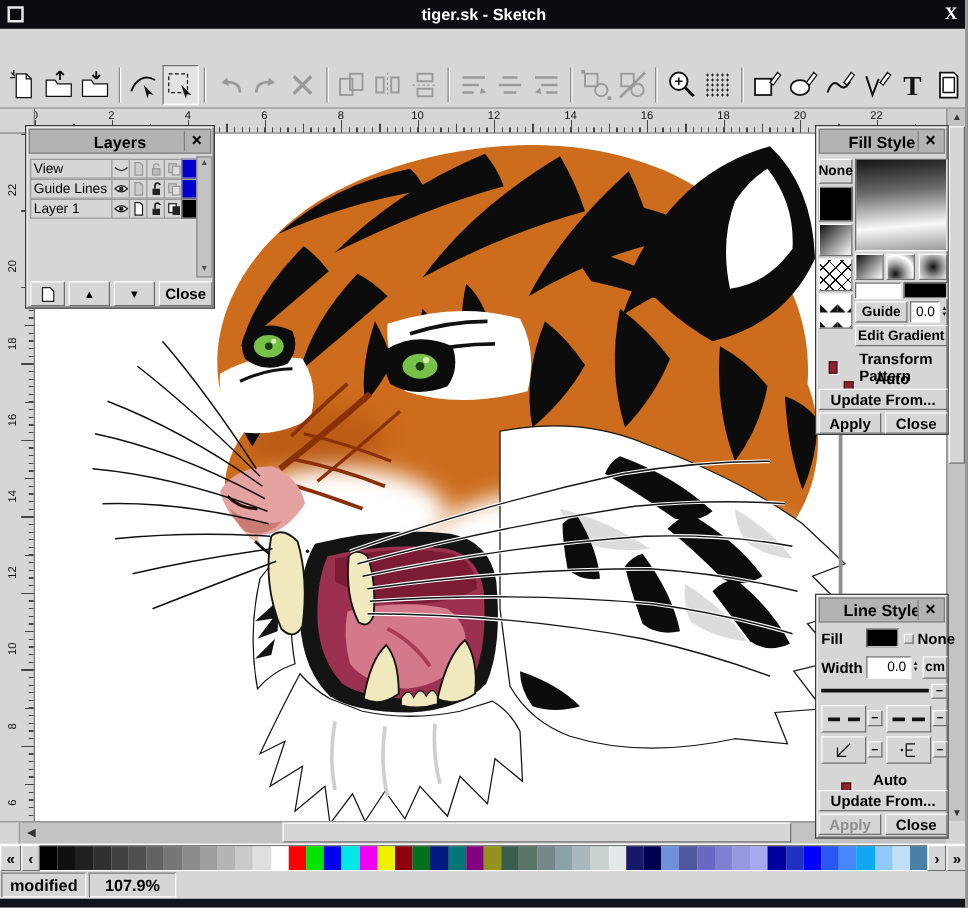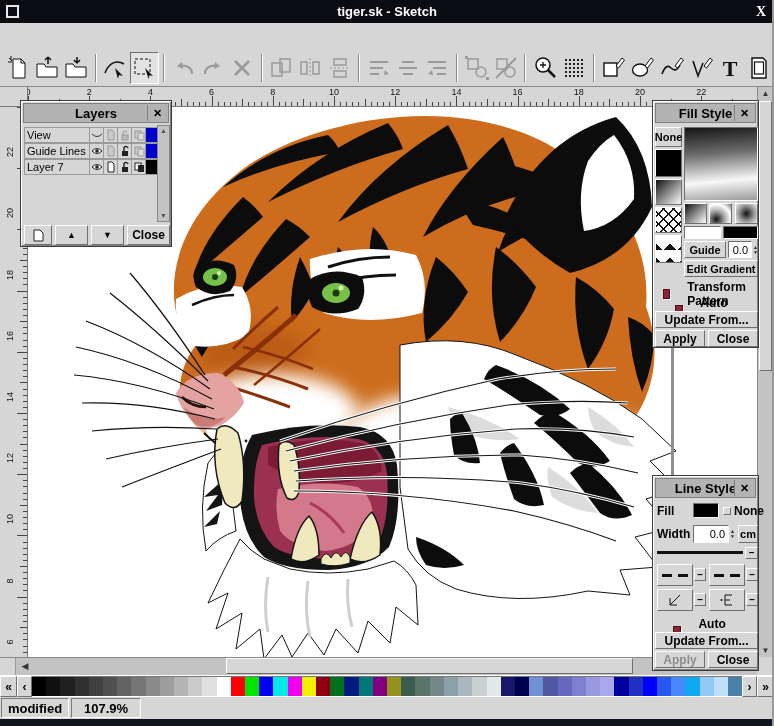--- a/index.html
+++ b/index.html
@@ -610,21 +610,21 @@
           </div>
         <div class="lcell licon">
             <svg width="12" height="12" viewBox="0 0 12 12">
               <rect x="2" y="2" width="6" height="7" fill="#ccc" stroke="#999"></rect>
               <rect x="5" y="4" width="6" height="7" fill="#ddd" stroke="#999"></rect>
             </svg>
           </div>
         <div class="lcell lswatch" style="background:#0000cc;"></div>
       </div>
       <div class="lrow" style="left:1px; top:34px;">
-        <div class="lcell lname">Layer 7</div>
+        <div class="lcell lname">Layer 1</div>
         <div class="lcell licon">
             <svg width="12" height="12" viewBox="0 0 12 12">
               <path d="M1 6 Q6 1 11 6 Q6 11 1 6 Z" fill="#fff" stroke="#222"></path>
               <circle cx="6" cy="6" r="1.8" fill="#222"></circle>
             </svg>
           </div>
         <div class="lcell licon">
             <svg width="12" height="12" viewBox="0 0 12 12">
               <path d="M3 1h4l2 2v8H3z" fill="#fff" stroke="#222"></path>
             </svg>

